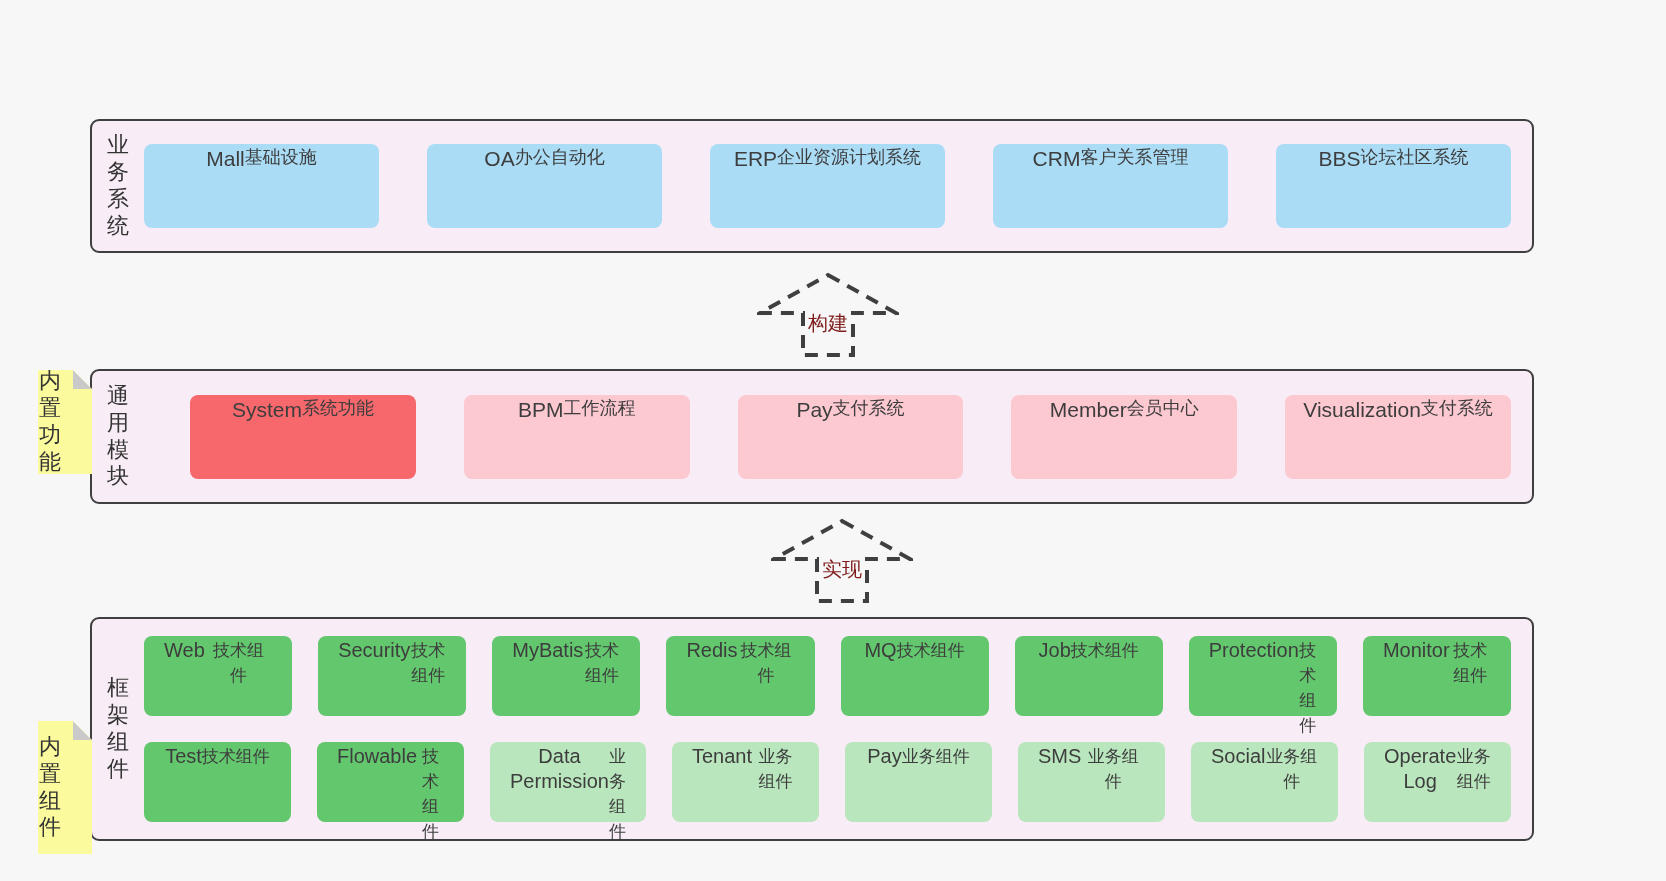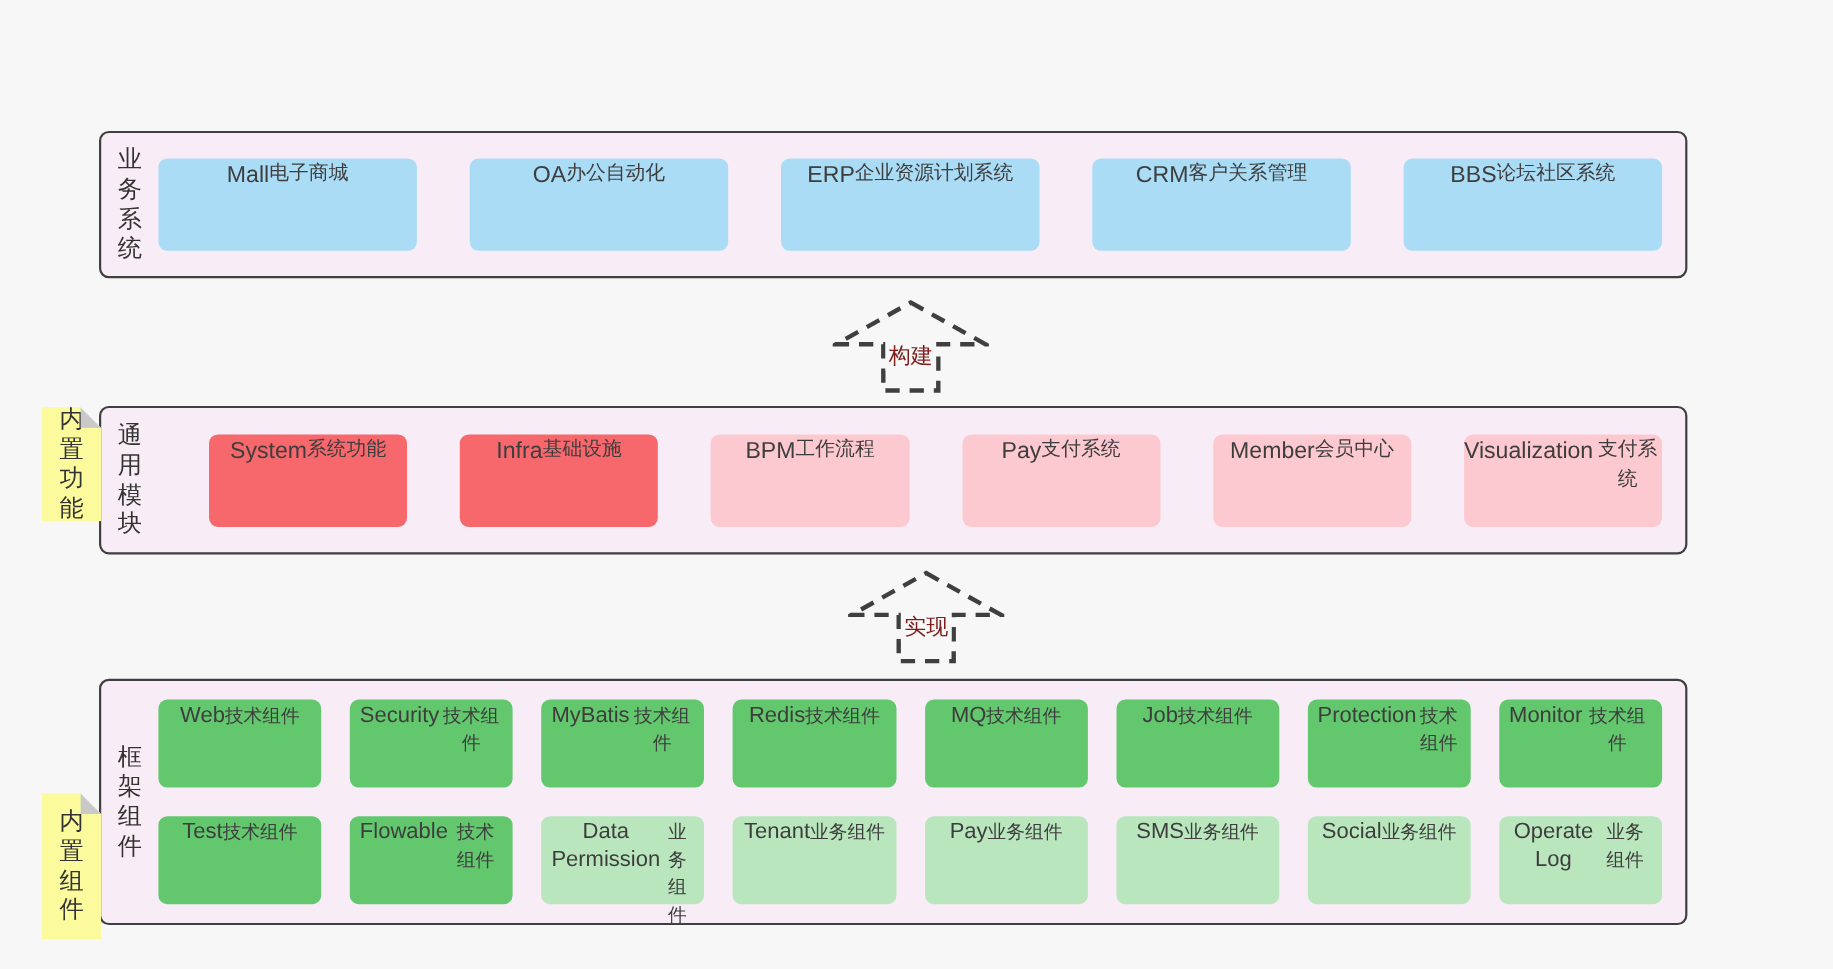--- a/index.html
+++ b/index.html
@@ -26,26 +26,26 @@
   .boxes-row{flex:1;display:flex;align-items:center;gap:48px;padding-right:21px;}
   .box{flex:1;height:84px;border-radius:8px;display:flex;
     align-items:flex-start;justify-content:center;color:var(--text);text-align:center;}
   .box .name{font-size:21px;line-height:29px;}
   .box .desc{font-size:18px;line-height:27px;}
   .blue{background:var(--blue);} .red{background:var(--red);} .pink{background:var(--pink);}
   .green-dark{background:var(--green-dark);} .green-light{background:var(--green-light);}
 
   .grid{flex:1;display:flex;flex-direction:column;justify-content:center;gap:26px;padding-right:21px;}
   .grid .row{display:flex;gap:26px;}
-  .grid .box{height:80px;padding:2px 9px;}
+  .grid .box{height:80px;padding:2px 20px;}
   .grid .box .name{font-size:20px;line-height:25px;}
   .grid .box .desc{font-size:17px;line-height:25px;}
 
   .tab{position:absolute;left:38px;width:54px;background:var(--yellow-tab);
-    display:flex;align-items:center;justify-content:center;
+    display:flex;align-items:center;
     clip-path:polygon(0 0,calc(100% - 19px) 0,100% 19px,100% 100%,0 100%);}
   .tab .fold{position:absolute;top:0;right:0;width:19px;height:19px;background:#c9c9c9;
     clip-path:polygon(0 0,100% 100%,0 100%);}
   .tab-features{top:370px;height:104px;}
   .tab-components{top:684px;height:133px;margin-top:37px;}
 
   .arrow{position:absolute;width:142px;height:86px;}
   .arrow svg{display:block;}
   .arrow .arrow-label{position:absolute;left:50%;top:38px;transform:translateX(-50%);
     background:var(--page-bg);padding:0 3px;font-size:20px;color:#7f1d1d;white-space:nowrap;}
@@ -57,21 +57,21 @@
 
 <div class="stage">
 
   <div class="panel panel-top">
     <div class="side-label">
       <div class="vtext">业务系统</div>
     </div>
     <div class="boxes-row">
       <div class="box blue">
         <div class="name">Mall</div>
-        <div class="desc">电子商城</div>
+        <div class="desc">基础设施</div>
       </div>
       <div class="box blue">
         <div class="name">OA</div>
         <div class="desc">办公自动化</div>
       </div>
       <div class="box blue">
         <div class="name">ERP</div>
         <div class="desc">企业资源计划系统</div>
       </div>
       <div class="box blue">
@@ -94,24 +94,20 @@
 
   <div class="panel panel-mid">
     <div class="side-label">
       <div class="vtext">通用模块</div>
     </div>
     <div class="boxes-row">
       <div class="box red">
         <div class="name">System</div>
         <div class="desc">系统功能</div>
       </div>
-      <div class="box red">
-        <div class="name">Infra</div>
-        <div class="desc">基础设施</div>
-      </div>
       <div class="box pink">
         <div class="name">BPM</div>
         <div class="desc">工作流程</div>
       </div>
       <div class="box pink">
         <div class="name">Pay</div>
         <div class="desc">支付系统</div>
       </div>
       <div class="box pink">
         <div class="name">Member</div>

